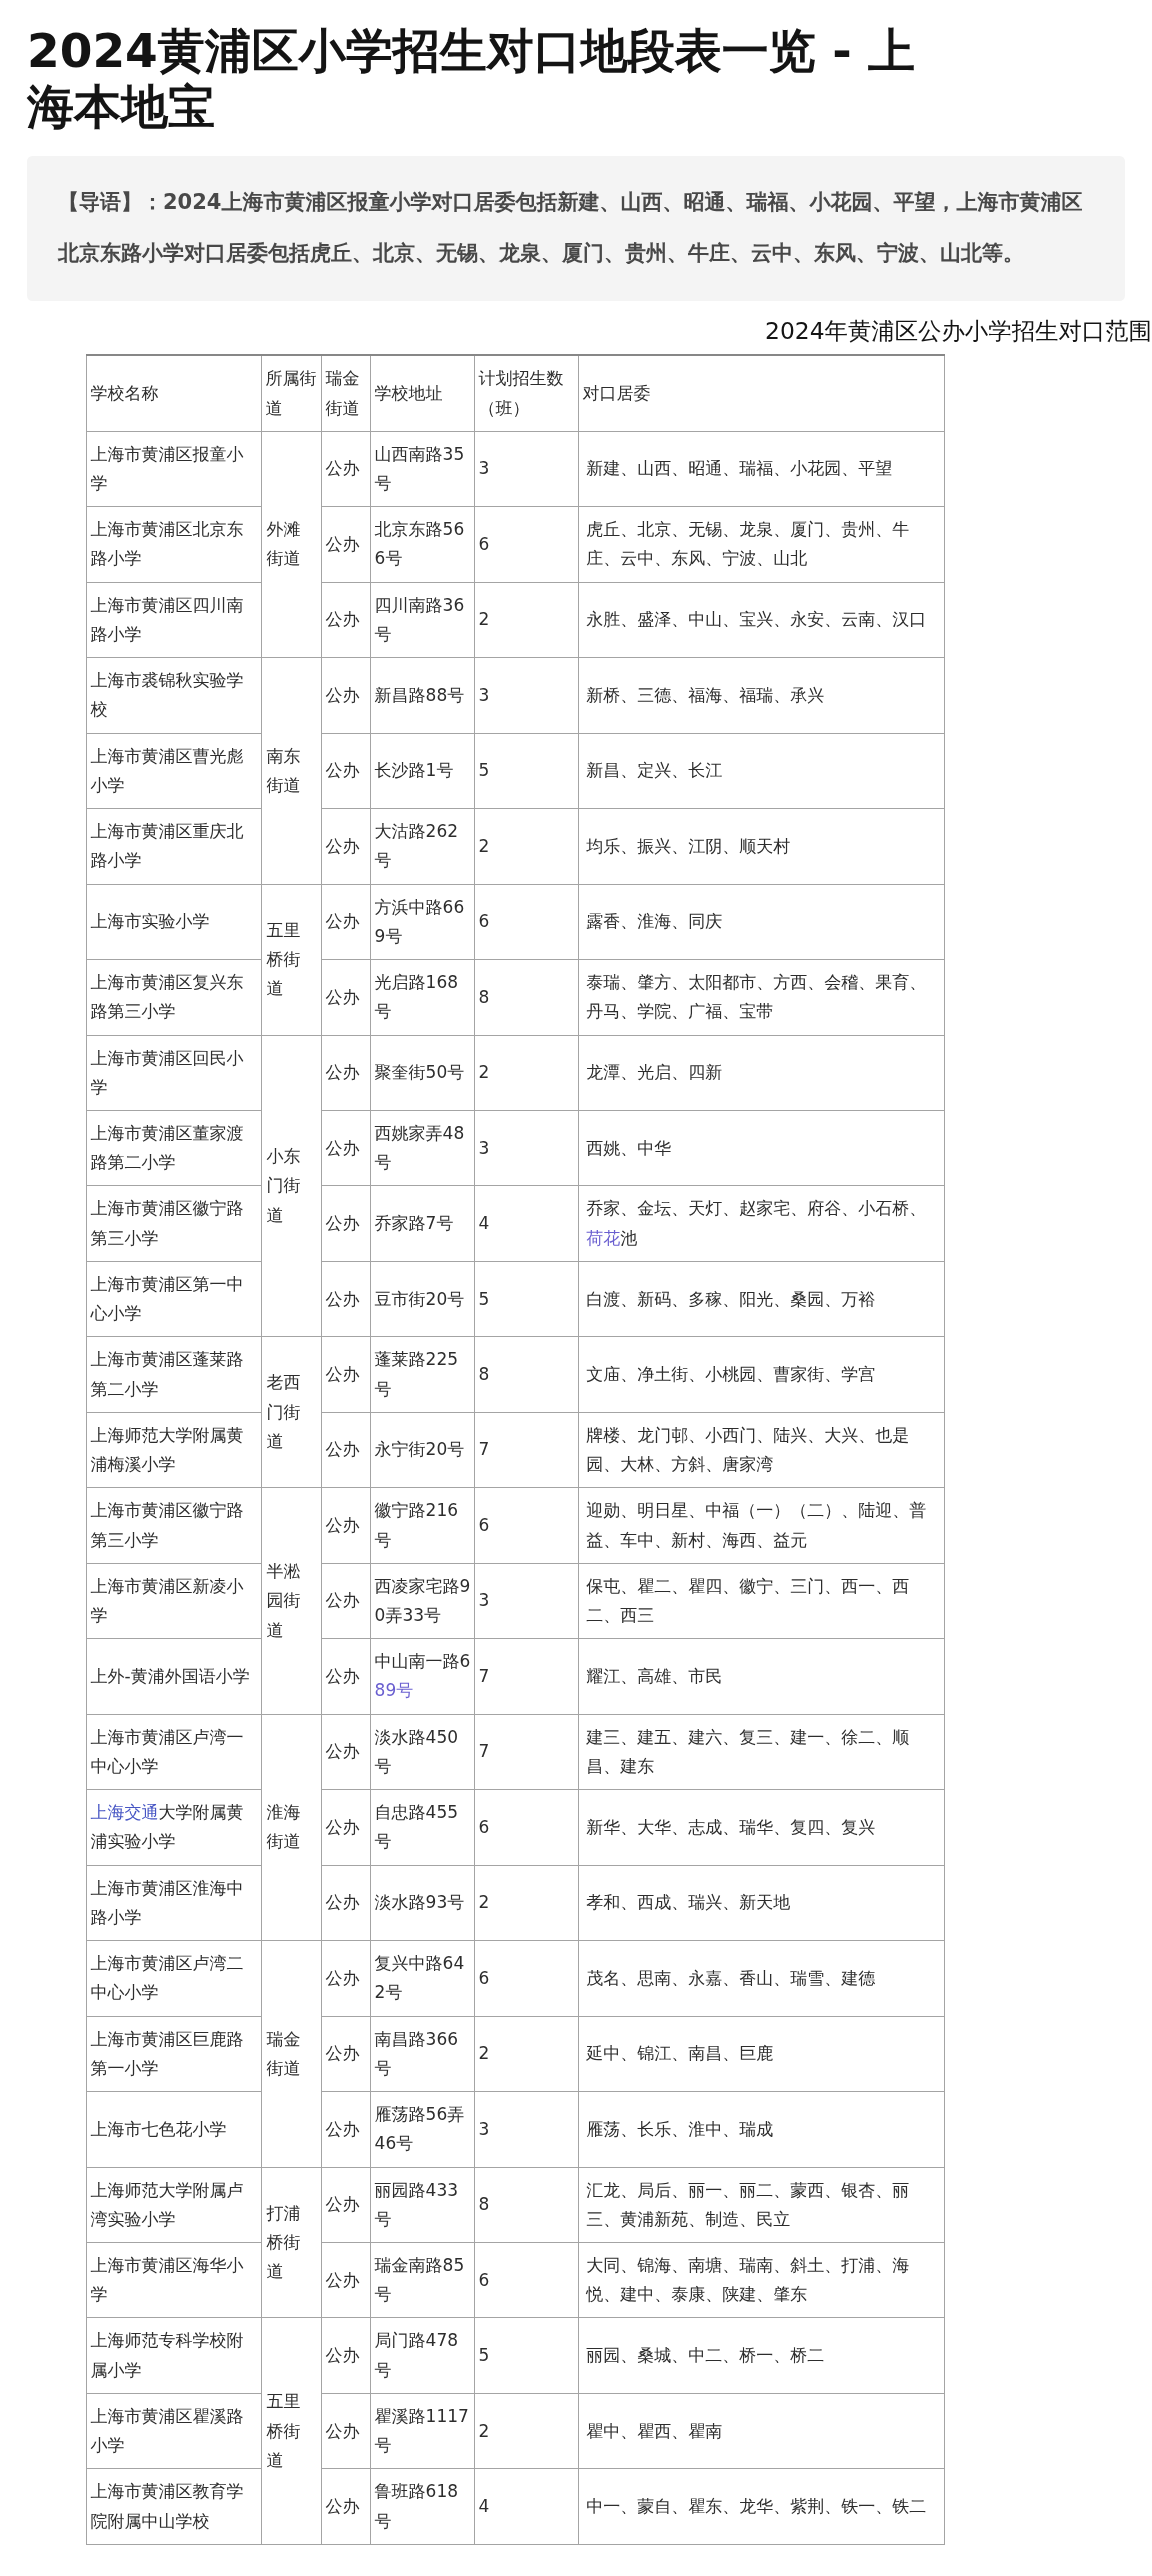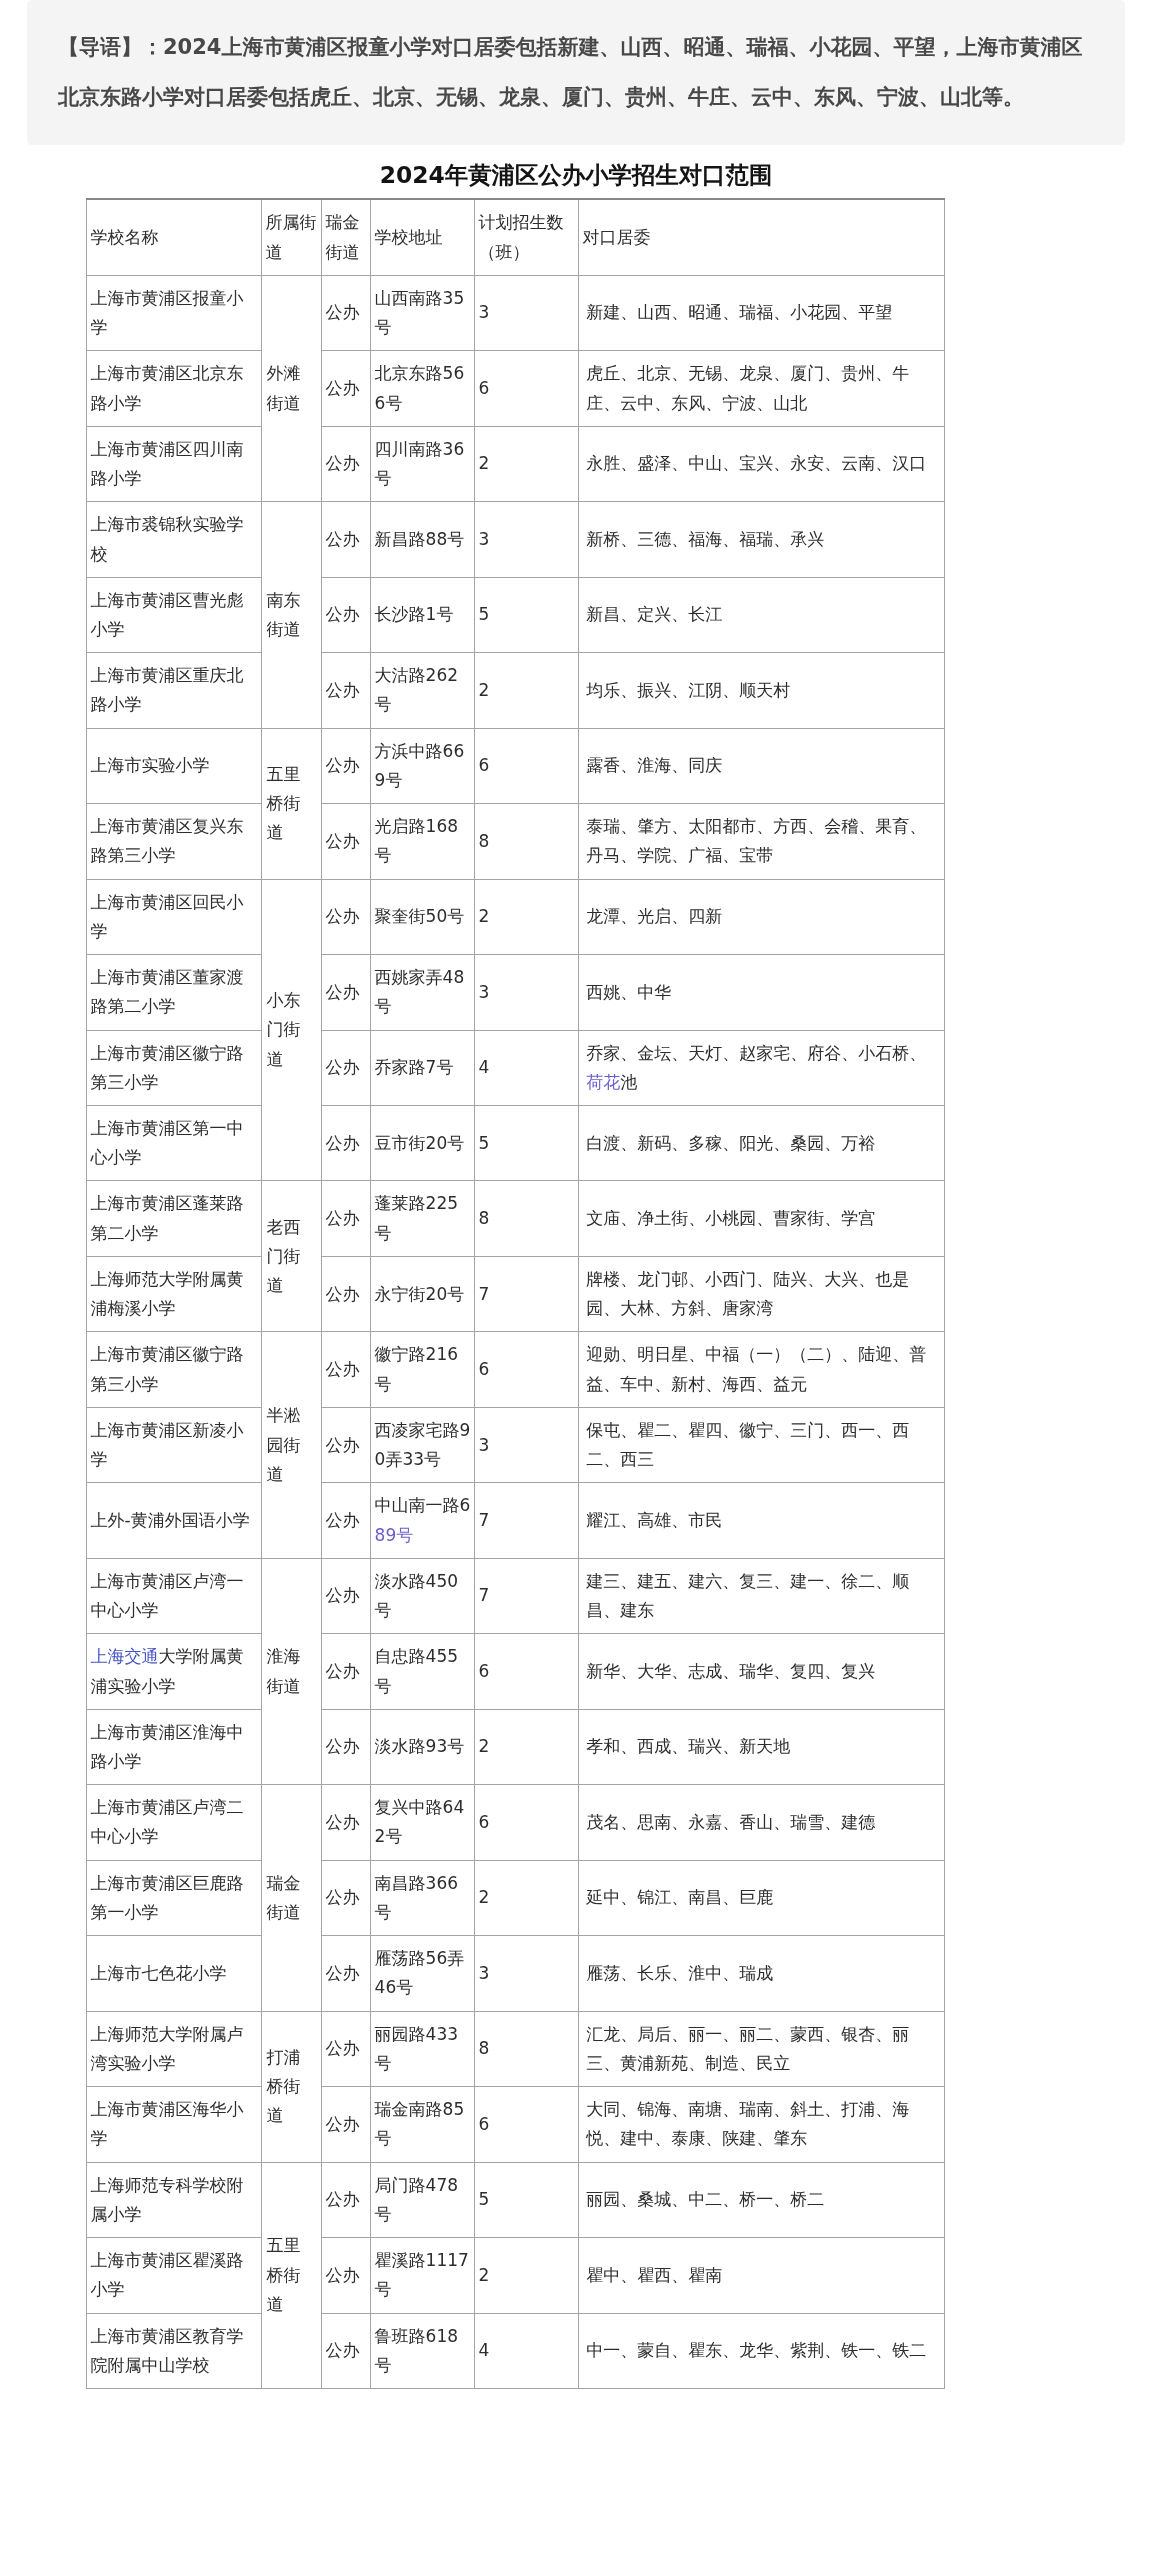--- a/index.html
+++ b/index.html
@@ -39,23 +39,23 @@
   .intro-text{
     margin:0;
     font-size:21px;
     line-height:2.42;
     color:var(--intro-text);
     word-break:break-all;
     font-weight:bold;
   }
   .table-title{
     margin:14.4px 0 7.2px 0;
-    text-align:center;
+    text-align:right;
     font-size:23.4px;
-    font-weight:700;
+    font-weight:400;
     color:var(--title-text);
   }
   table.school-table{
     border-collapse:collapse;
     table-layout:fixed;
     margin-left:86px;
     width:858px;
     border:1.8px solid var(--border-outer);
     border-top:2.7px solid var(--border-outer);
     font-size:17px;
@@ -74,20 +74,21 @@
   .school-table td.committees-cell{padding-left:7.2px;padding-right:7.2px;}
   .school-table td.street-cell{padding-left:4.5px;padding-right:20px;}
   a.cell-link, span.cell-link{color:var(--link);text-decoration:none;cursor:pointer;text-align:right;}
   span.cell-link.visited{color:var(--vlink);}
 </style>
 </head>
 <body>
 
 <div class="page">
 
+  <h1 class="page-title">2024黄浦区小学招生对口地段表一览 - 上海本地宝</h1>
 
   <div class="intro-box">
     <p class="intro-text">【导语】：2024上海市黄浦区报童小学对口居委包括新建、山西、昭通、瑞福、小花园、平望，上海市黄浦区北京东路小学对口居委包括虎丘、北京、无锡、龙泉、厦门、贵州、牛庄、云中、东风、宁波、山北等。</p>
   </div>
 
   <h2 class="table-title">2024年黄浦区公办小学招生对口范围</h2>
 
   <table class="school-table">
     <colgroup>
       <col style="width:175px">

